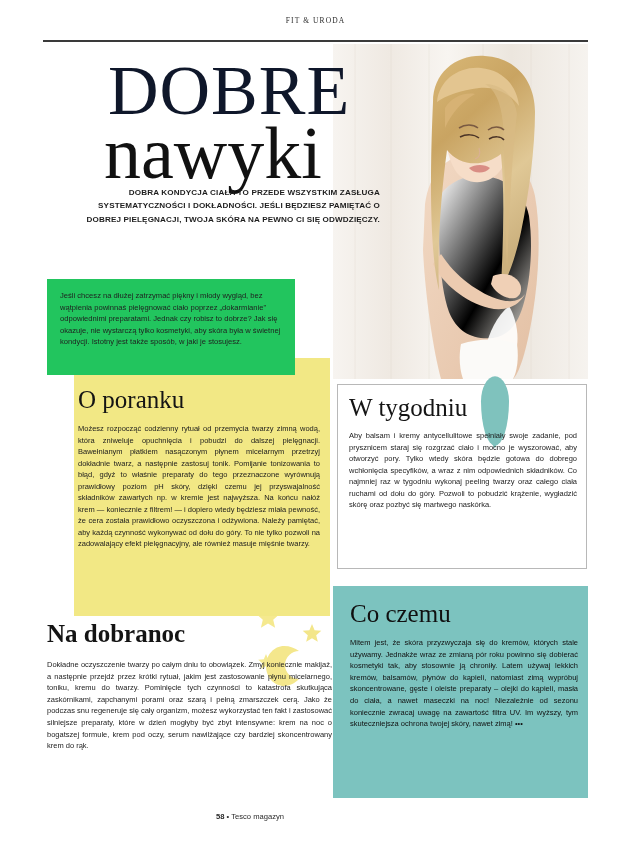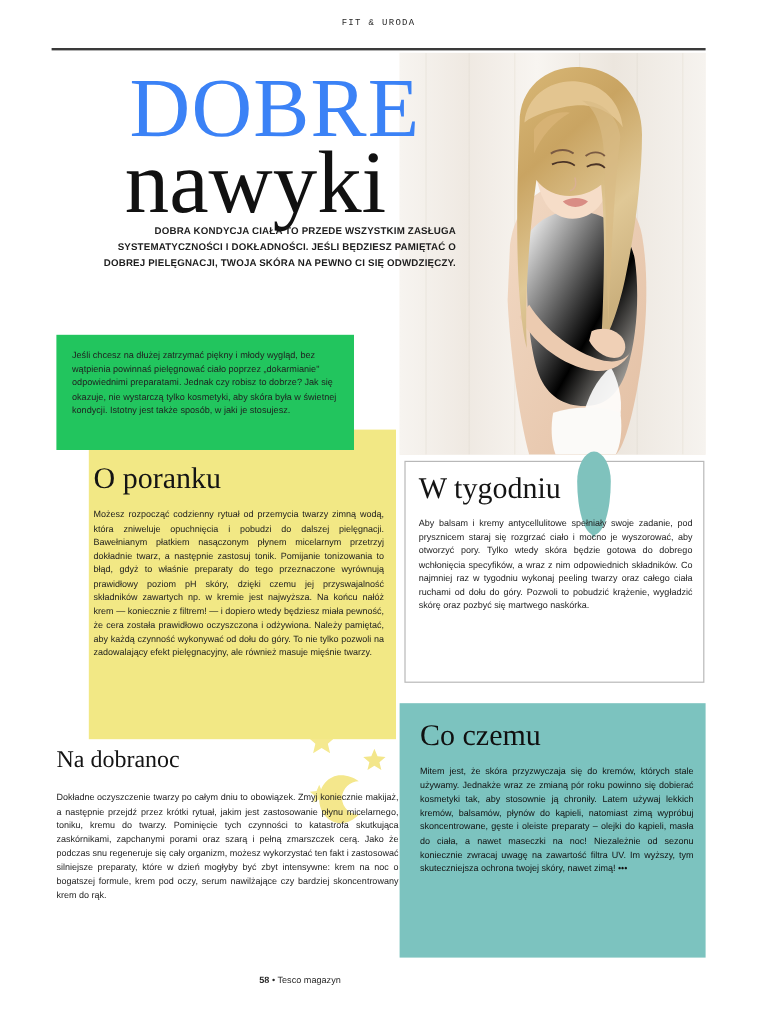--- a/index.html
+++ b/index.html
@@ -21,21 +21,21 @@
   
   .kicker {
     position: absolute;
     top: 16px;
     left: 0;
     width: 631px;
     text-align: center;
     font-size: 7.5px;
     letter-spacing: 1.1px;
     color: #2b2b2b;
-    font-family: Liberation Mono, monospace;
+    font-family: Liberation Serif, serif;
   }
   .rule {
     position: absolute;
     top: 40px;
     left: 43px;
     width: 545px;
     height: 1.6px;
     background: #3a3a3a;
   }
 
@@ -53,21 +53,21 @@
 
   
   .title-dobre {
     position: absolute;
     left: 108px;
     top: 56px;
     font-family: "Liberation Serif", serif;
     font-size: 70px;
     line-height: 70px;
     letter-spacing: 1px;
-    color: #3b82f6;
+    color: #0f172a;
     z-index: 5;
   }
   .title-nawyki {
     position: absolute;
     left: 104px;
     top: 116px;
     font-family: "Liberation Serif", serif;
     font-size: 74px;
     line-height: 74px;
     color: #111111;
@@ -242,22 +242,22 @@
   .night-block {
     position: absolute;
     left: 47px;
     top: 620px;
     width: 285px;
     z-index: 5;
   }
   .night-block h2 {
     margin: 0 0 12px 0;
     font-family: "Liberation Serif", serif;
-    font-weight: normal;
-    font-size: 20px;
+    font-weight: bold;
+    font-size: 25px;
     line-height: 27px;
     color: #141414;
   }
   .night-block p {
     margin: 0;
     font-size: 7.5px;
     line-height: 11.6px;
     color: #1c1c1c;
     text-align: justify;
   }

